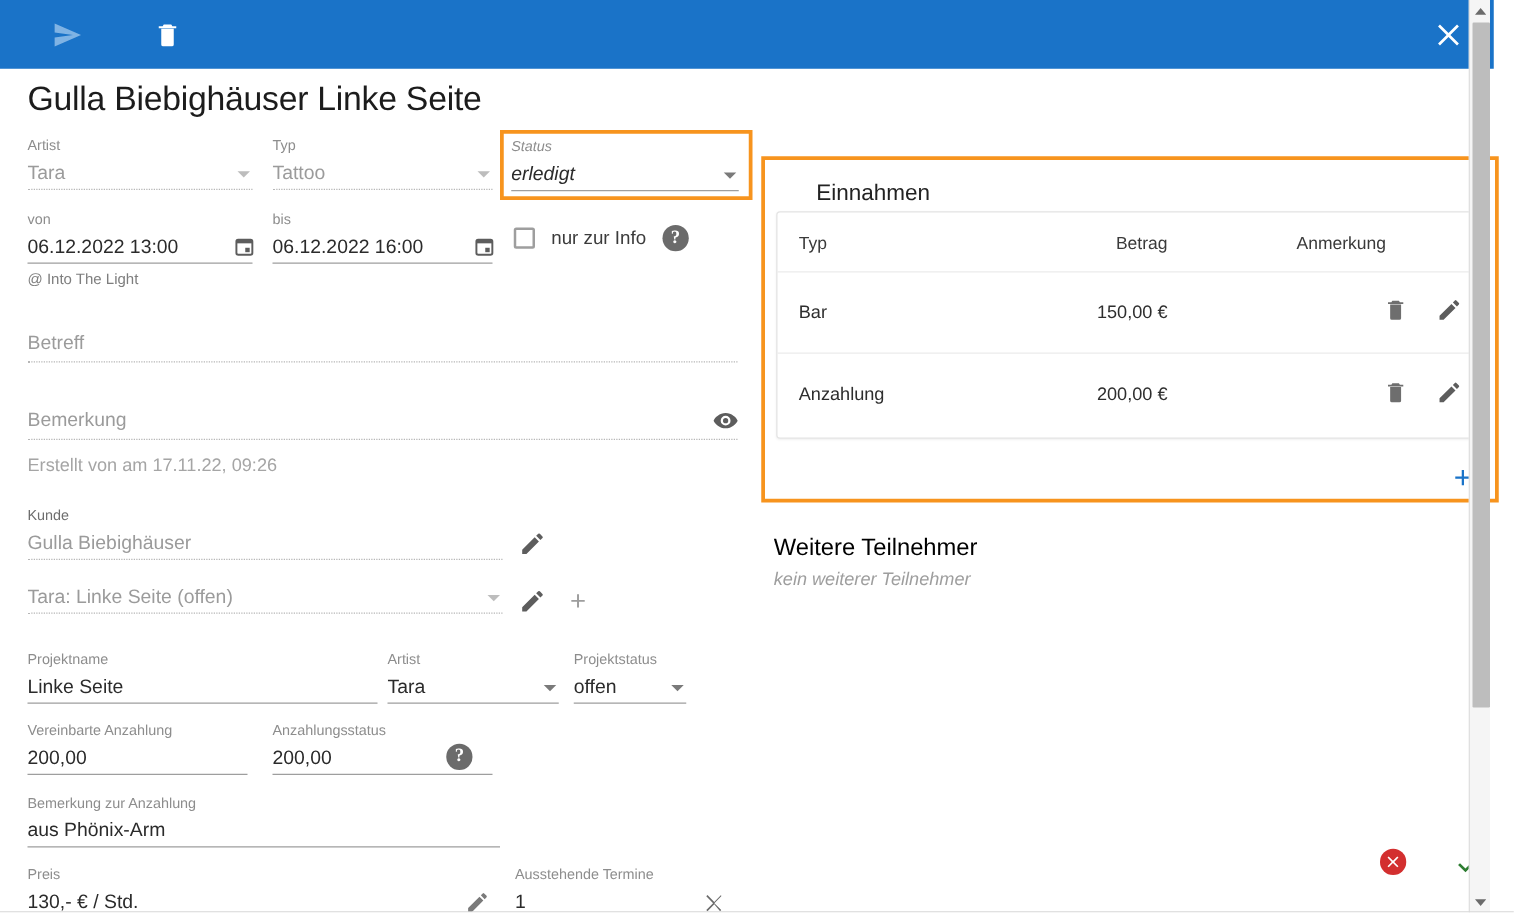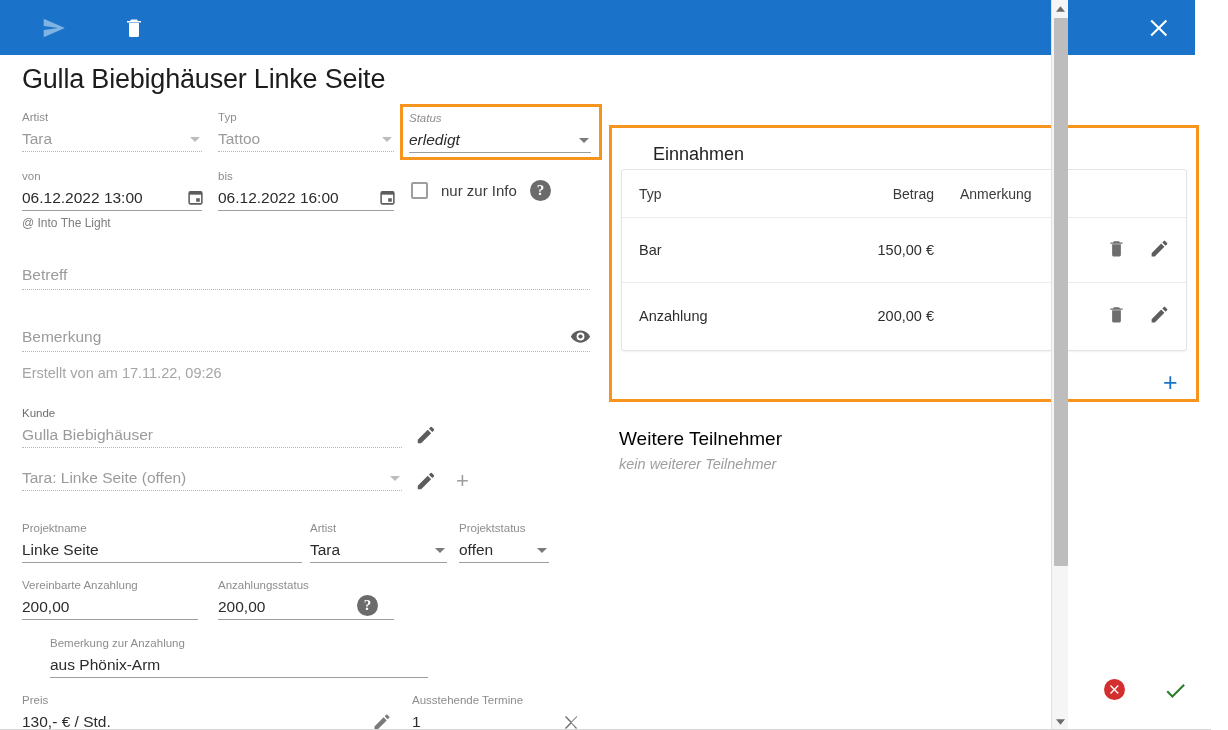--- a/index.html
+++ b/index.html
@@ -2,21 +2,21 @@
 <html><head>
 <meta charset="utf-8">
 <style>
   * { box-sizing: border-box; margin: 0; padding: 0; }
   html, body {
     width: 1228px; height: 730px;
     font-family: "Liberation Sans", sans-serif;
     background: #ffffff;
     overflow: hidden;
   }
-  #app { position: relative; width: 1068px; height: 730px; background:#fff;border-radius:28px; }
+  #app { position: relative; width: 1192px; height: 730px; background:#fff;border-radius:28px; }
 
   
   .toolbar {
     position: absolute; top: 0; left: 0; width: 1195px; height: 55px;
     background: #1a73c8;
     display: flex; align-items: center;
   }
   .tb-btn {
     width: 48px; height: 48px; display: flex; align-items: center; justify-content: center;
     cursor: pointer; border: none; background: transparent;
@@ -102,21 +102,21 @@
     border-bottom: 1px solid #ececec; font-size: 14px; color: #3a3a3a;
   }
   .ein-row {
     display: flex; align-items: center; height: 65px;
     border-bottom: 1px solid #ececec; font-size: 14.5px; color: #2e2e2e;
     position: relative;
   }
   .ein-row:last-child { border-bottom: none; }
   .col-typ { width: 200px; padding-left: 17px; }
   .col-betrag { width: 112px; text-align: right; }
-  .col-anm { flex: 1; padding-left: 26px; }
+  .col-anm { flex: 1; padding-left: 26px; text-align: center; }
   .row-actions { position: absolute; right: 16px; top: 50%; transform: translateY(-50%); display:flex; gap: 22px; align-items:center; }
   .plus-add {
     position: absolute; left: 1163px; top: 370px;
     font-size: 25px; color: #1a73c8; cursor: pointer; line-height: 1;
     font-weight: 300;
   }
 
   
   .wt-title { position:absolute; left:619px; top:428px; font-size:19px; color:#000000; }
   .wt-sub   { position:absolute; left:619px; top:456px; font-size:14.5px; color:#9e9e9e;font-style:italic; }
@@ -307,21 +307,21 @@
   </div>
 
   <div class="field" style="left:218px; top:578px; width:176px;">
     <div class="f-label">Anzahlungsstatus</div>
     <div class="f-row f-line">
       <div class="f-value">200,00</div>
       <span class="help-circle" style="position:absolute; right:16px; bottom:3px;">?</span>
     </div>
   </div>
 
-  <div class="field" style="left:22px; top:636px; width:378px;margin-left:28px;">
+  <div class="field" style="left:22px; top:636px; width:378px;">
     <div class="f-label">Bemerkung zur Anzahlung</div>
     <div class="f-row f-line">
       <div class="f-value">aus Phönix-Arm</div>
     </div>
   </div>
 
   <div class="field" style="left:22px; top:693px; width:378px;">
     <div class="f-label">Preis</div>
     <div class="f-row">
       <div class="f-value">130,- € / Std.</div>

